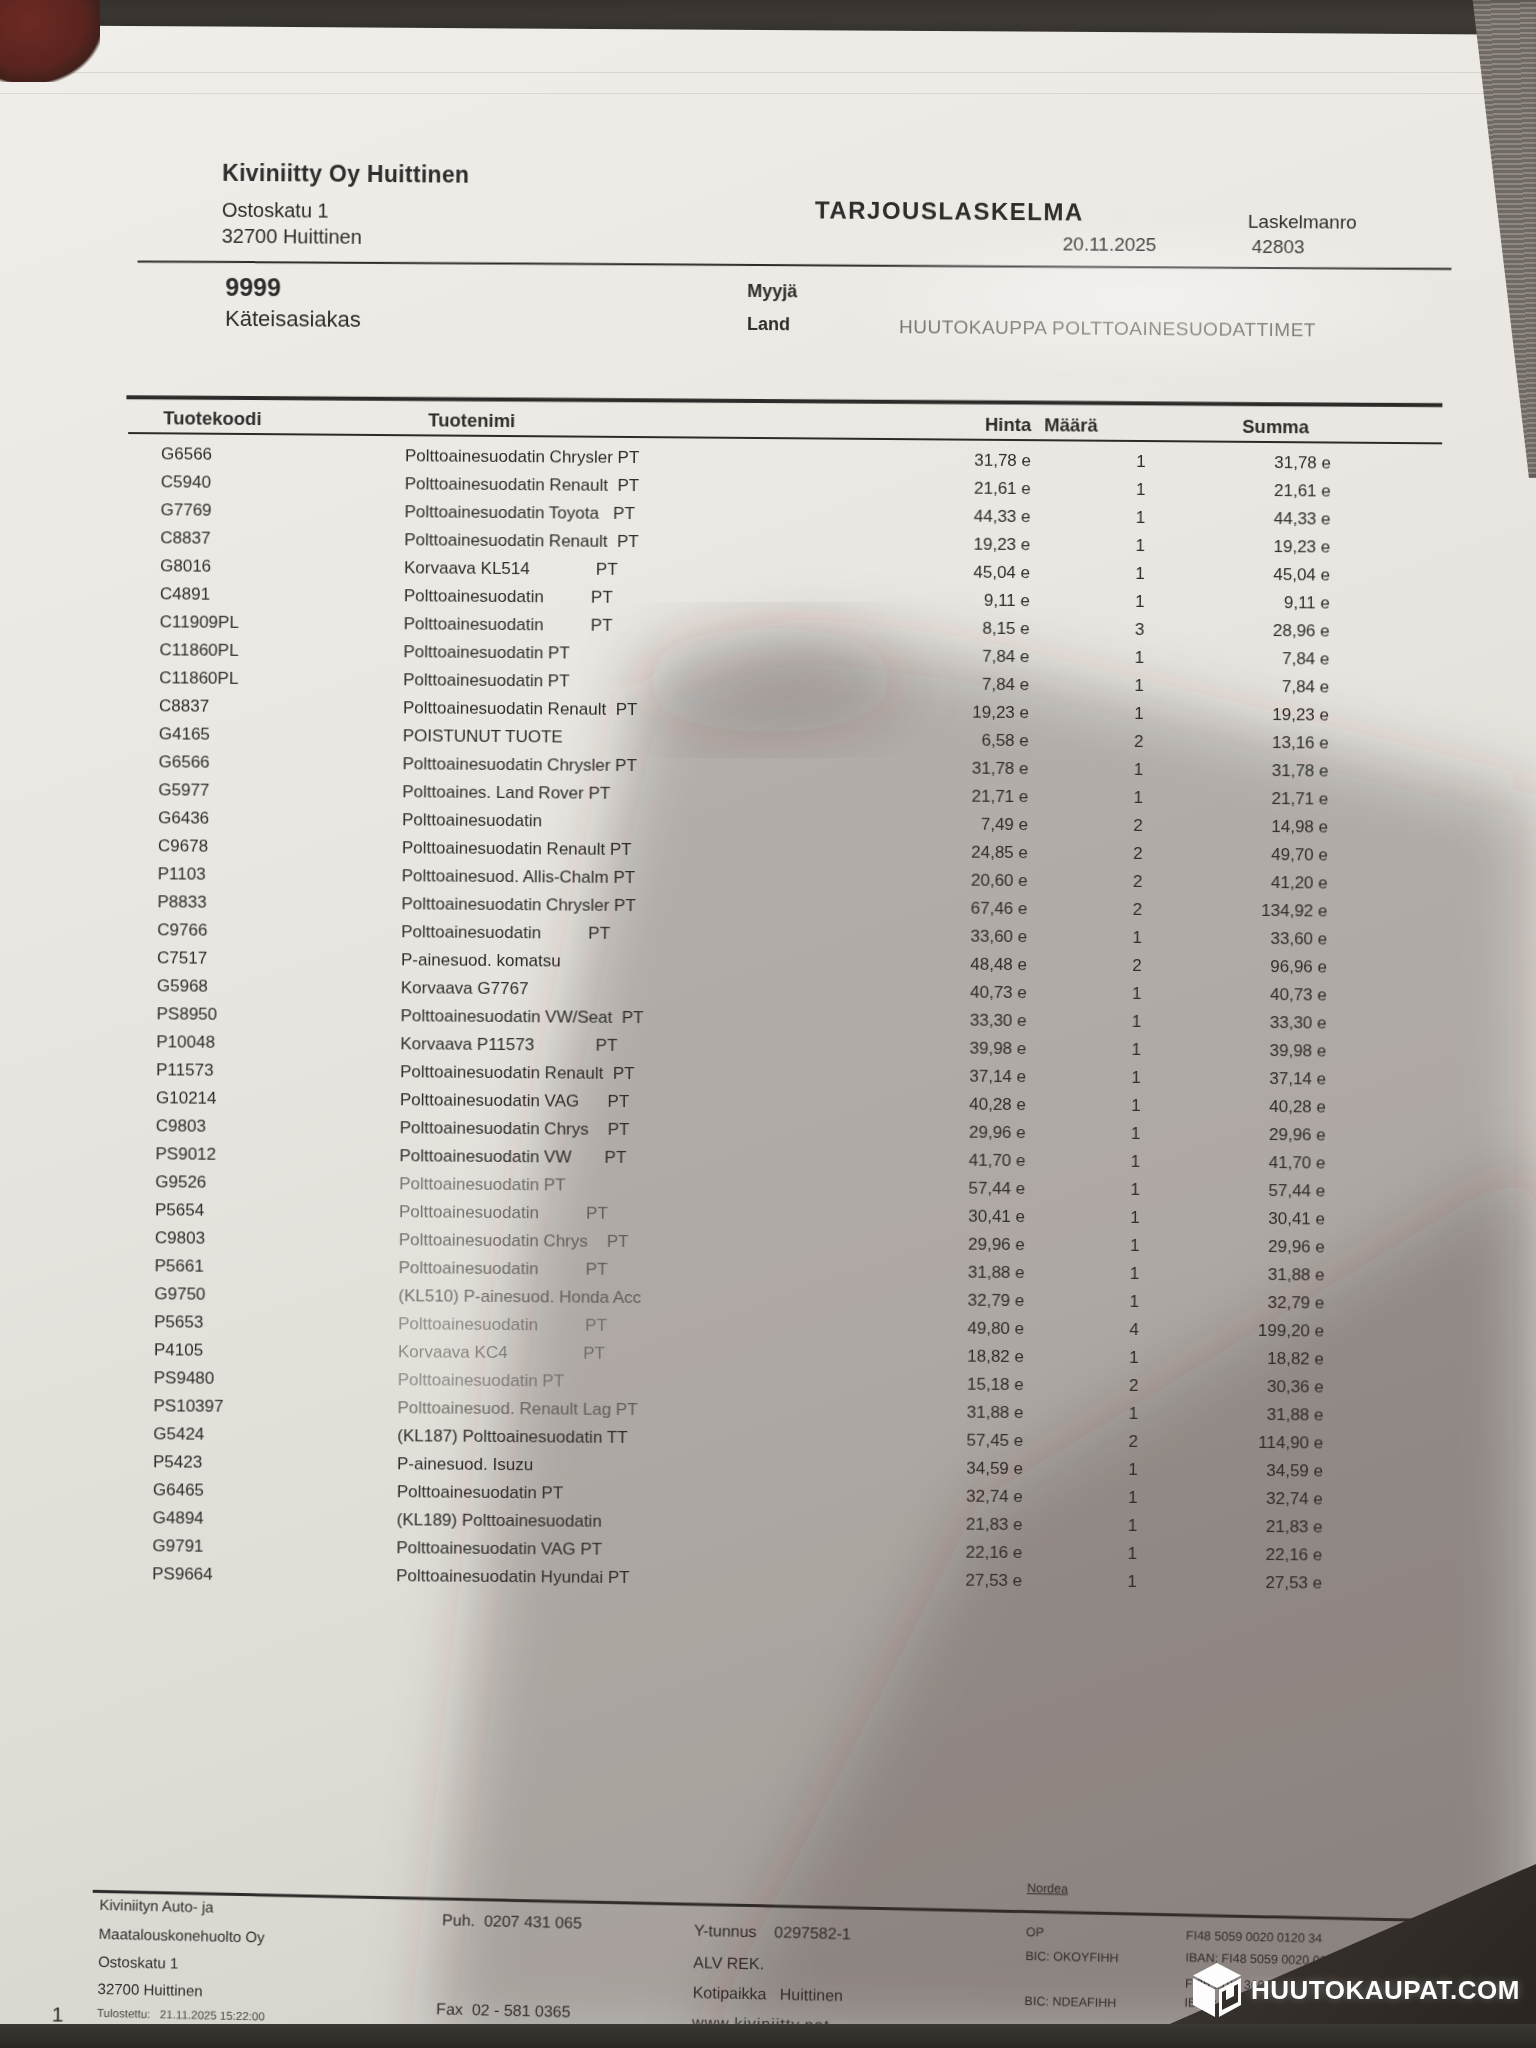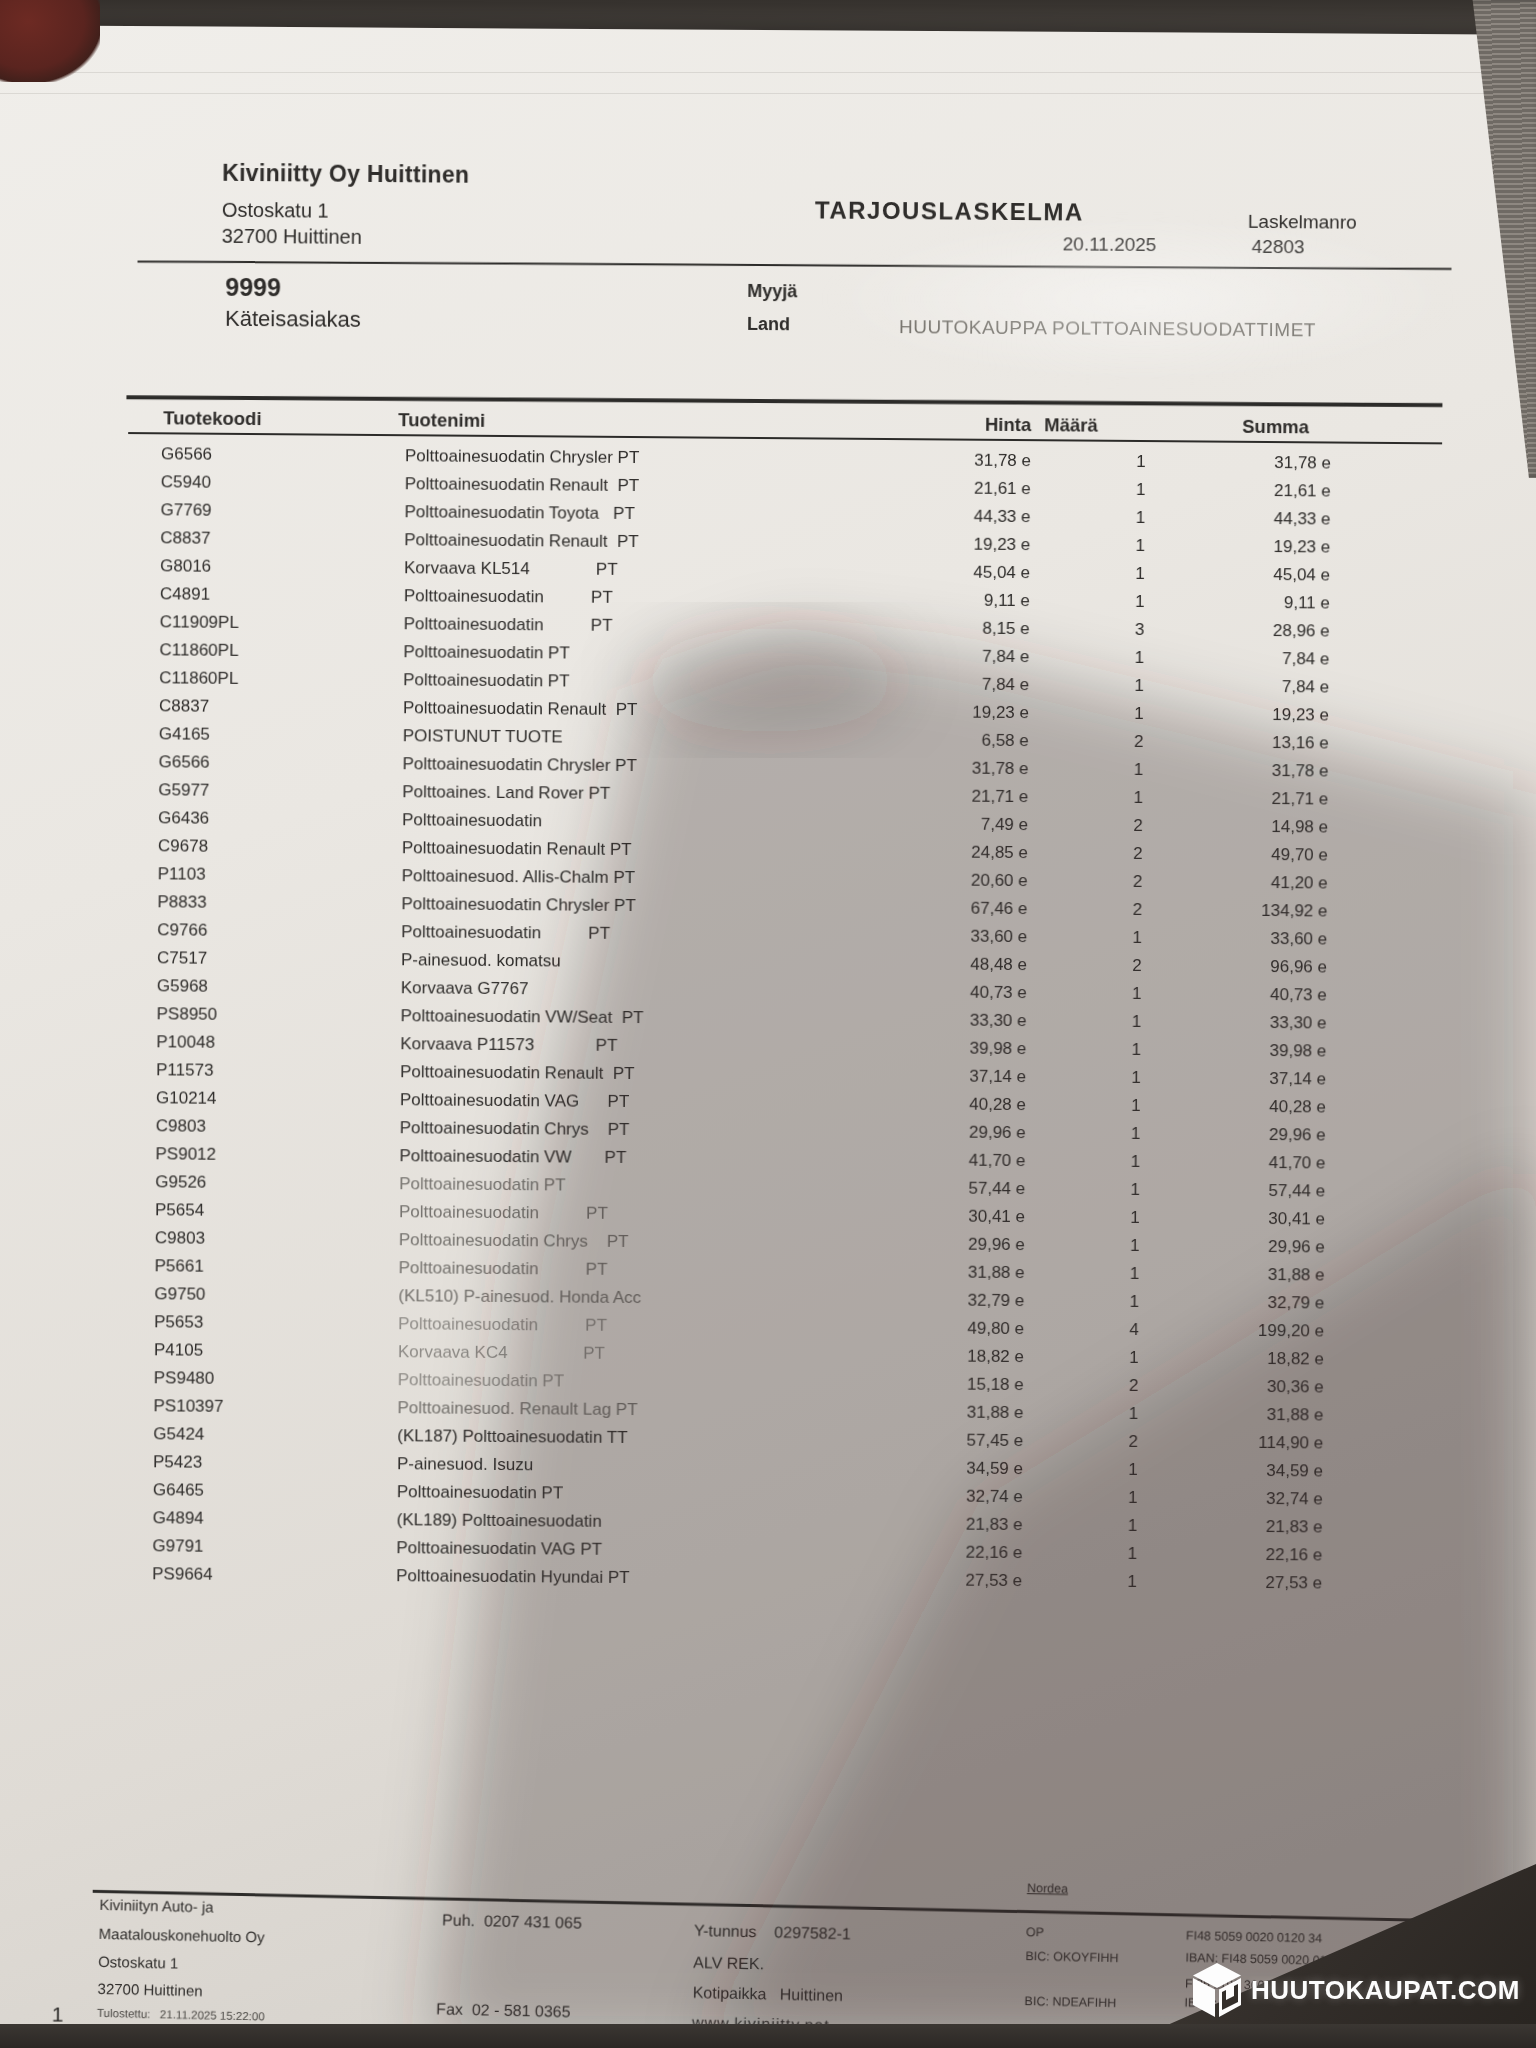--- a/index.html
+++ b/index.html
@@ -92,21 +92,21 @@
     <div class="rule" style="left:138px;top:260px;width:1314px;height:2px;transform:rotate(-0.12deg);"></div>
 
     <div class="abs cust-no" style="left:226px;top:273px;">9999</div>
     <div class="abs cust-name" style="left:226px;top:306px;">Käteisasiakas</div>
     <div class="abs meta-label" style="left:748px;top:277px;">Myyjä</div>
     <div class="abs meta-label" style="left:748px;top:310px;">Land</div>
     <div class="abs viite-val" style="left:900px;top:311px;">HUUTOKAUPPA POLTTOAINESUODATTIMET</div>
 
     <div class="rule" style="left:128px;top:395px;width:1316px;height:4px;transform:rotate(-0.1deg);"></div>
     <span class="thead-label" style="left:165px;">Tuotekoodi</span>
-    <span class="thead-label" style="left:400px;">Tuotenimi</span>
+    <span class="thead-label" style="left:430px;">Tuotenimi</span>
     <span class="thead-label" style="left:933px;width:100px;text-align:right;">Hinta</span>
     <span class="thead-label" style="left:1046px;">Määrä</span>
     <span class="thead-label" style="left:1244px;text-align:center;">Summa</span>
     <div class="rule" style="left:130px;top:433px;width:1314px;height:2px;"></div>
 
     <div class="tbody">
         <div class="row">
     <span class="c-code">G6566</span>
     <span class="c-name">Polttoainesuodatin Chrysler PT</span>
     <span class="c-price">31,78 e</span>

